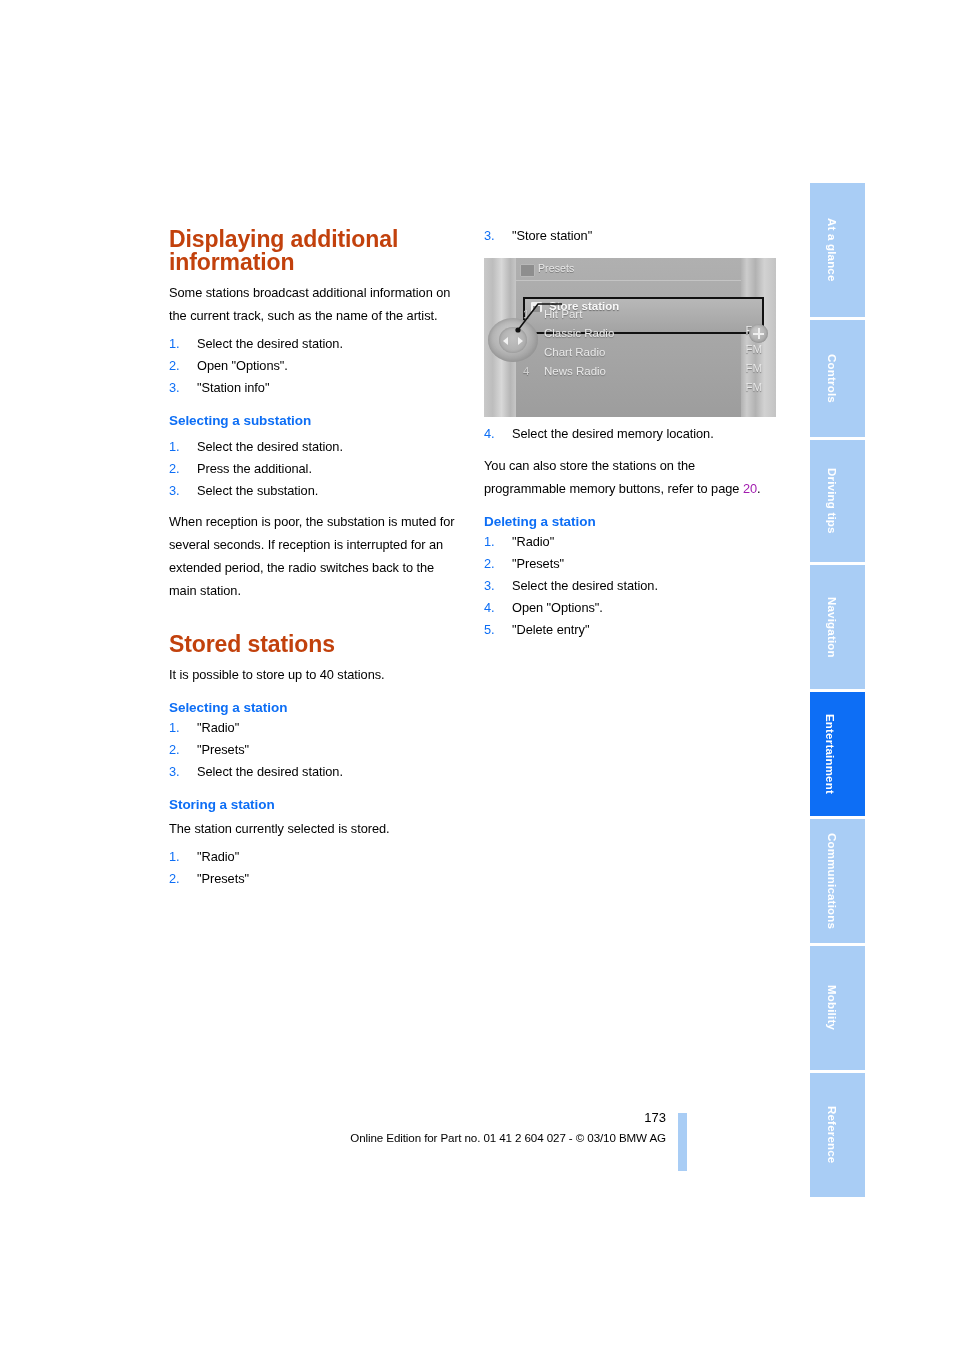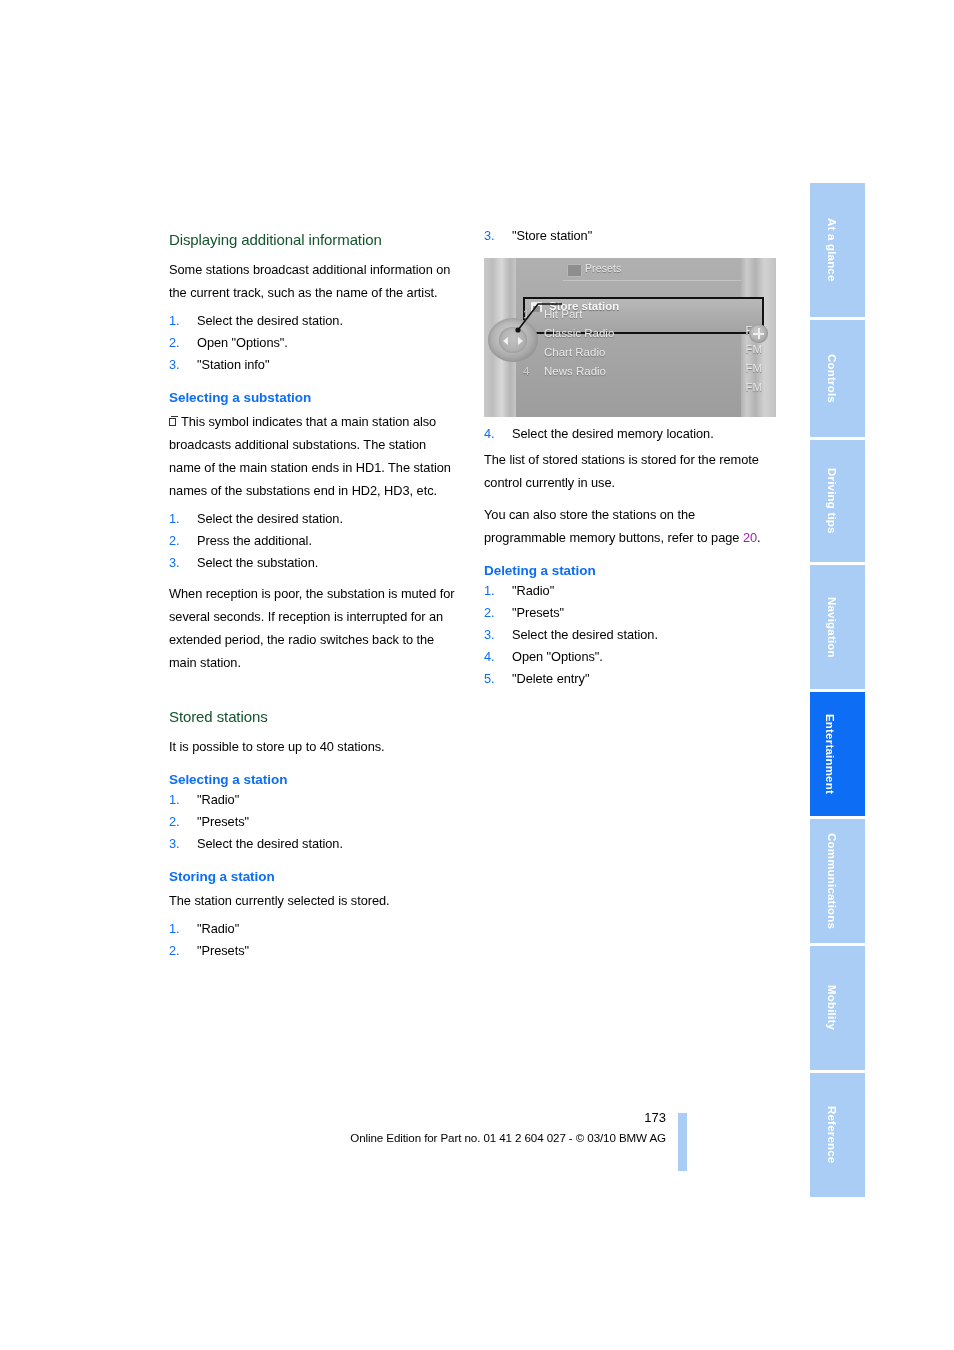--- a/index.html
+++ b/index.html
@@ -26,24 +26,24 @@
   
   .col {
     position: absolute;
     top: 228px;
     width: 292px;
   }
   .col-left  { left: 169px; }
   .col-right { left: 484px; }
 
   h2.section-title {
-    font-size: 15px;
+    font-size: 23px;
     line-height: 23px;
-    font-weight: normal;
-    color: #14532d;
+    font-weight: bold;
+    color: #c2410c;
     margin: 0 0 7px 0;
     letter-spacing: -0.1px;
   }
   h3.sub-title {
     font-size: 13.5px;
     line-height: 17px;
     font-weight: bold;
     color: #0d6ef5;
     margin: 0 0 4px 0;
     letter-spacing: -0.05px;
@@ -130,21 +130,20 @@
     top: 0px;
     right: 35px;
     bottom: 0px;
     background: linear-gradient(180deg,#b0b0b0 0%, #a6a6a6 55%, #9d9d9d 100%);
   }
   .idrive-header {
     position: absolute;
     left: 0; right: 0; top: 2px;
     height: 20px;
     border-bottom: 1px solid #c4c4c4;
-    margin-left: 47px;
   }
   .idrive-header .hdr-icon {
     position: absolute;
     left: 4px; top: 4px;
     width: 13px; height: 11px;
     background: #8e8e8e;
     border: 1px solid #b8b8b8;
     border-radius: 1px;
   }
   .idrive-header .hdr-label {
@@ -344,23 +343,20 @@
       </li>
       <li>
         <span class="num">3.</span>
         <span>"Station info"</span>
       </li>
     </ol>
 
     <div class="gap-md"></div>
 
     <h3 class="sub-title">Selecting a substation</h3>
-    <p class="body">
-      <span class="hd-symbol"></span><span>This symbol indicates that a main station also broadcasts additional substations. The station name of the main station ends in HD1. The station names of the substations end in HD2, HD3, etc.</span>
-    </p>
     <div class="gap-sm"></div>
     <ol class="steps">
       <li>
         <span class="num">1.</span>
         <span>Select the desired station.</span>
       </li>
       <li>
         <span class="num">2.</span>
         <span>Press the additional.</span>
       </li>
@@ -471,21 +467,20 @@
     </div>
   </div>
 
   <div class="col col-right" style="top:426px">
     <ol class="steps">
       <li>
         <span class="num">4.</span>
         <span>Select the desired memory location.</span>
       </li>
     </ol>
-    <p class="body">The list of stored stations is stored for the remote control currently in use.</p>
     <div class="gap-sm"></div>
     <p class="body">
       <span>You can also store the stations on the programmable memory buttons, refer to page </span><span class="pageref">20</span><span>.</span>
     </p>
 
     <div class="gap-md"></div>
 
     <h3 class="sub-title">Deleting a station</h3>
     <ol class="steps">
       <li>

